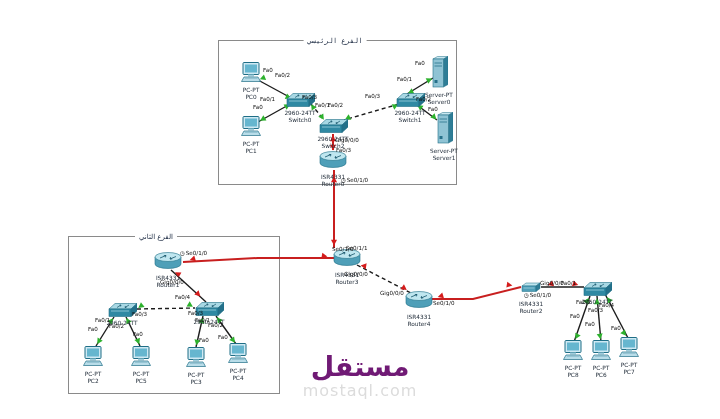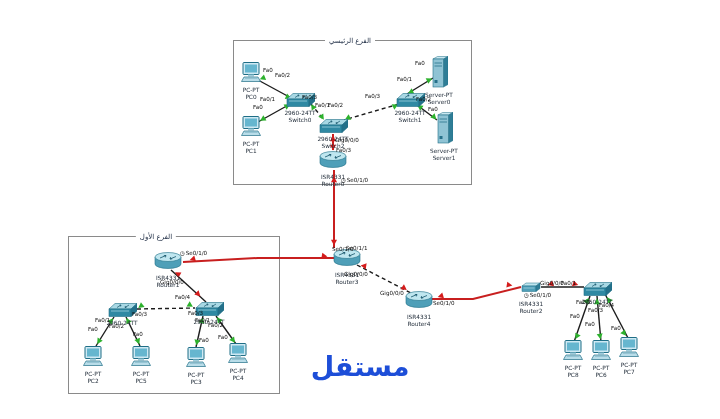--- a/index.html
+++ b/index.html
@@ -15,21 +15,21 @@
   .mark-g{fill:#2db22d;}
   .mark-r{fill:#d41c1c;}
   .device{position:absolute;z-index:4;}
   .device .icon{display:block;}
   .dlab{position:absolute;left:50%;width:70px;transform:translateX(-50%);text-align:center;
       font-size:5.8px;line-height:7px;color:#25303d;white-space:nowrap;}
   .plab{position:absolute;z-index:5;font-size:5.6px;line-height:6px;color:#101010;white-space:nowrap;}
   .plab .clk{color:#0c0c0c;font-size:5.4px;margin-right:1px;}
   #watermark{position:absolute;left:250px;top:352px;width:220px;text-align:center;z-index:1;
       color:#d7d7d7;}
-  #wm-logo{font-size:27px;font-weight:bold;line-height:30px;color:#1d4ed8;}
+  #wm-logo{font-size:27px;font-weight:bold;line-height:30px;color:#701a75;}
   #wm-url{font-size:16px;line-height:18px;color:#dcdcdc;letter-spacing:1px;}
 </style>
 </head>
 <body>
 
 <svg width="0" height="0" style="position:absolute" aria-hidden="true">
   <defs>
     <symbol id="ic-pc" viewBox="0 0 22 22">
       <rect x="3" y="0.5" width="16" height="12" rx="1" fill="#cfe9f3" stroke="#1f6e86" stroke-width="1"></rect>
       <rect x="5" y="2.5" width="12" height="8" fill="#66b6cf"></rect>
@@ -64,26 +64,27 @@
       <rect x="1" y="4" width="14" height="5.5" fill="#4f9fb8" stroke="#1f6e86" stroke-width="0.5"></rect>
       <polygon points="15,4 19,1 19,6.5 15,9.5" fill="#2f7d96" stroke="#1f6e86" stroke-width="0.5"></polygon>
       <line x1="2.5" y1="6" x2="13.5" y2="6" stroke="#a9d6e2" stroke-width="0.7"></line>
     </symbol>
   </defs>
 </svg>
 
 <div id="stage">
   <div id="watermark">
     <div id="wm-logo">مستقل</div>
+    <div id="wm-url">mostaql.com</div>
   </div>
-<div class="group" style="left: 233px; top: 40px; width: 237px; height: 143px;">
+<div class="group" style="left: 218px; top: 40px; width: 237px; height: 143px; font-family: Liberation Mono, monospace;">
       <div class="group-label" dir="rtl" style="left: 116px;">الفرع الرئيسي</div>
     </div>
     <div class="group" style="left: 68px; top: 236px; width: 210px; height: 156px;">
-      <div class="group-label" dir="rtl" style="left: 87px;">الفرع الأول</div>
+      <div class="group-label" dir="rtl" style="left: 87px;">الفرع الثاني</div>
     </div>
     <svg width="720" height="419" class="wires">
       <polyline points="258,80 293,99" class="cable"></polyline>
       <polygon points="0,-3.4 3,2.2 -3,2.2" transform="translate(263,78) rotate(248.2)" class="mark-g"></polygon>
       <polygon points="0,-3.4 3,2.2 -3,2.2" transform="translate(288,97) rotate(111.8)" class="mark-g"></polygon>
       <polyline points="258,122 292,103" class="cable"></polyline>
       <polygon points="0,-3.4 3,2.2 -3,2.2" transform="translate(263,119) rotate(239.0)" class="mark-g"></polygon>
       <polygon points="0,-3.4 3,2.2 -3,2.2" transform="translate(287,106) rotate(59.0)" class="mark-g"></polygon>
       <polyline points="311,104 324,120" class="cable dashed"></polyline>
       <polygon points="0,-3.4 3,2.2 -3,2.2" transform="translate(313,107) rotate(-33.7)" class="mark-g"></polygon>

